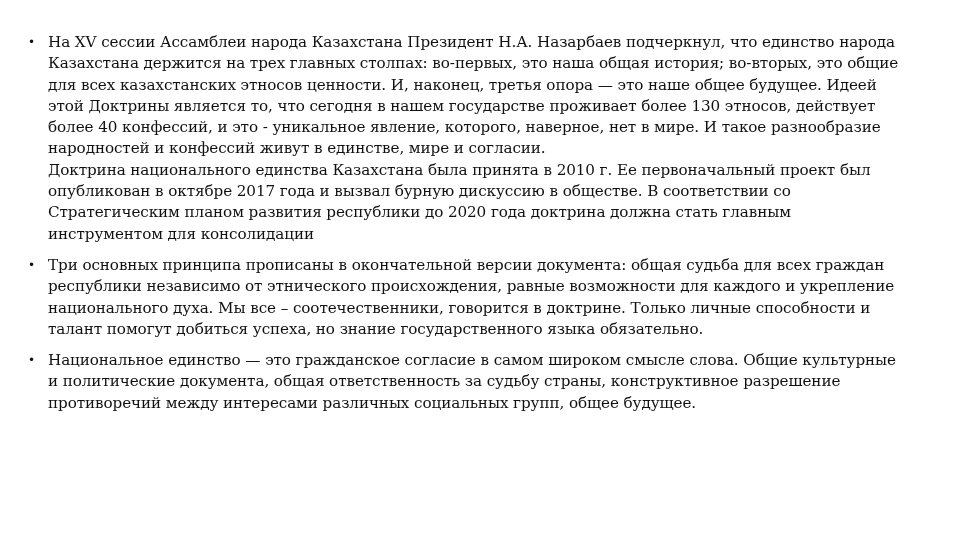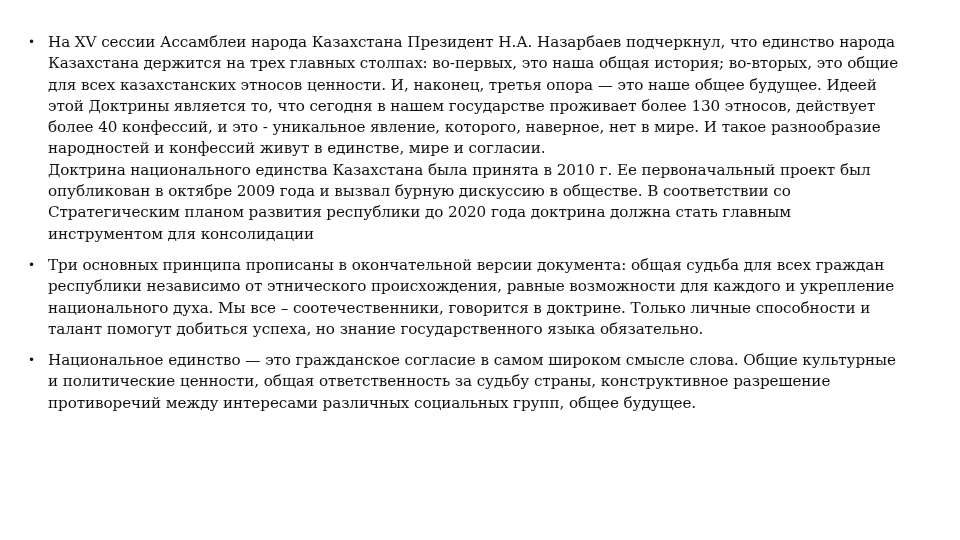--- a/index.html
+++ b/index.html
@@ -51,27 +51,27 @@
   </style>
 </head>
 <body>
 
 <div class="slide">
   <div class="content">
 
     <div class="bullet-item">
       <span class="bullet-glyph">•</span>
       <span class="para">На XV сессии Ассамблеи народа Казахстана Президент Н.А. Назарбаев подчеркнул, что единство народа Казахстана держится на трех главных столпах: во-первых, это наша общая история; во-вторых, это общие для всех казахстанских этносов ценности. И, наконец, третья опора — это наше общее будущее. Идеей этой Доктрины является то, что сегодня в нашем государстве проживает более 130 этносов, действует более 40 конфессий, и это - уникальное явление, которого, наверное, нет в мире. И такое разнообразие народностей и конфессий живут в единстве, мире и согласии.</span>
-      <span class="para">Доктрина национального единства Казахстана была принята в 2010 г. Ее первоначальный проект был опубликован в октябре 2009 года и вызвал бурную дискуссию в обществе. В соответствии со Стратегическим планом развития республики до 2020 года доктрина должна стать главным инструментом для консолидации</span>
+      <span class="para">Доктрина национального единства Казахстана была принята в 2010 г. Ее первоначальный проект был опубликован в октябре 2017 года и вызвал бурную дискуссию в обществе. В соответствии со Стратегическим планом развития республики до 2020 года доктрина должна стать главным инструментом для консолидации</span>
     </div>
 
     <div class="bullet-item">
       <span class="bullet-glyph">•</span>
       <span class="para">Три основных принципа прописаны в окончательной версии документа: общая судьба для всех граждан республики независимо от этнического происхождения, равные возможности для каждого и укрепление национального духа. Мы все – соотечественники, говорится в доктрине. Только личные способности и талант помогут добиться успеха, но знание государственного языка обязательно.</span>
     </div>
 
     <div class="bullet-item">
       <span class="bullet-glyph">•</span>
-      <span class="para">Национальное единство — это гражданское согласие в самом широком смысле слова. Общие культурные и политические ценности, общая ответственность за судьбу страны, конструктивное разрешение противоречий между интересами различных социальных групп, общее будущее.</span>
+      <span class="para">Национальное единство — это гражданское согласие в самом широком смысле слова. Общие культурные и политические документа, общая ответственность за судьбу страны, конструктивное разрешение противоречий между интересами различных социальных групп, общее будущее.</span>
     </div>
 
   </div>
 </div>
 
 </body></html>

